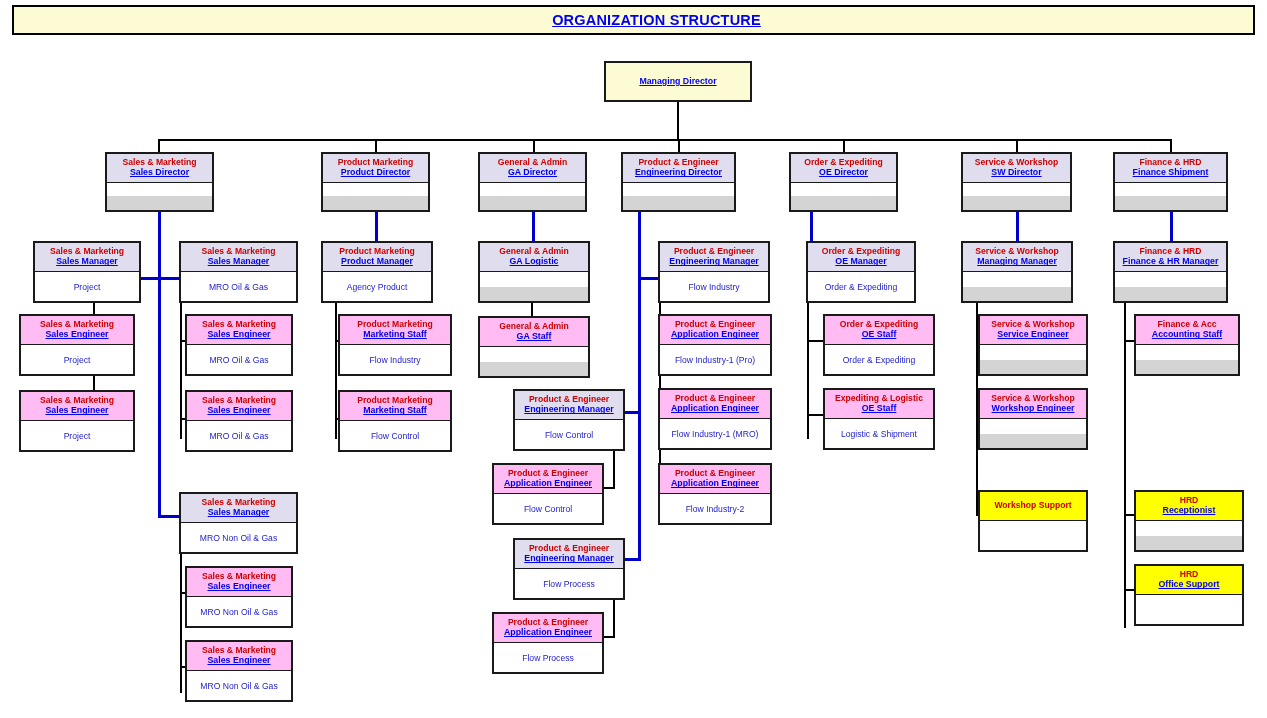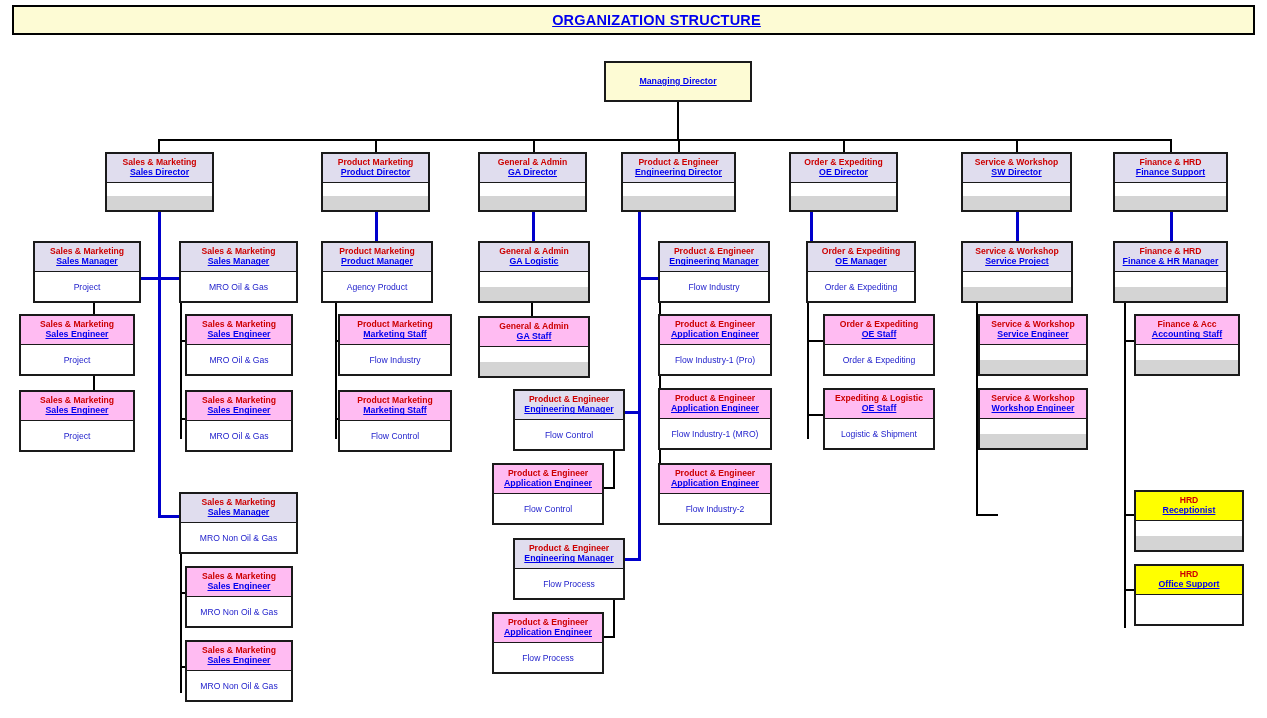--- a/index.html
+++ b/index.html
@@ -200,21 +200,21 @@
     </div>
     <div class="body">
       <div class="body-white"></div>
       <div class="body-gray" style="height:14px; flex:0 0 14px;"></div>
     </div>
   </div>
 
   <div class="node" style="left:1113px; top:152px; width:115px; height:60px;">
     <div class="hdr hdr-lav" style="height:28px;">
       <span class="dept">Finance &amp; HRD</span>
-      <span class="role">Finance Support</span>
+      <span class="role">Finance Shipment</span>
     </div>
     <div class="body">
       <div class="body-white"></div>
       <div class="body-gray" style="height:14px; flex:0 0 14px;"></div>
     </div>
   </div>
 
   <div class="ln ln-blue" style="left:158px; top:212px; width:3px; height:31px;"></div>
   <div class="ln ln-blue" style="left:375px; top:212px; width:3px; height:31px;"></div>
   <div class="ln ln-blue" style="left:532px; top:212px; width:3px; height:31px;"></div>
@@ -562,21 +562,21 @@
     <div class="body">
       <div class="body-white">
         <span class="detail">Logistic &amp; Shipment</span>
       </div>
     </div>
   </div>
 
   <div class="node" style="left:961px; top:241px; width:112px; height:62px;">
     <div class="hdr hdr-lav" style="height:28px;">
       <span class="dept">Service &amp; Workshop</span>
-      <span class="role">Service Project</span>
+      <span class="role">Managing Manager</span>
     </div>
     <div class="body">
       <div class="body-white"></div>
       <div class="body-gray" style="height:14px; flex:0 0 14px;"></div>
     </div>
   </div>
 
   <div class="ln" style="left:976px; top:303px; width:2px; height:213px;"></div>
   <div class="ln" style="left:976px; top:340px; width:22px; height:2px;"></div>
   <div class="ln" style="left:976px; top:414px; width:22px; height:2px;"></div>
@@ -597,20 +597,28 @@
     <div class="hdr hdr-pink" style="height:28px;">
       <span class="dept">Service &amp; Workshop</span>
       <span class="role">Workshop Engineer</span>
     </div>
     <div class="body">
       <div class="body-white"></div>
       <div class="body-gray" style="height:14px; flex:0 0 14px;"></div>
     </div>
   </div>
 
+  <div class="node" style="left:978px; top:490px; width:110px; height:62px;">
+    <div class="hdr hdr-yellow" style="height:28px;">
+      <span class="dept">Workshop Support</span>
+    </div>
+    <div class="body">
+      <div class="body-white"></div>
+    </div>
+  </div>
 
   <div class="node" style="left:1113px; top:241px; width:115px; height:62px;">
     <div class="hdr hdr-lav" style="height:28px;">
       <span class="dept">Finance &amp; HRD</span>
       <span class="role">Finance &amp; HR Manager</span>
     </div>
     <div class="body">
       <div class="body-white"></div>
       <div class="body-gray" style="height:14px; flex:0 0 14px;"></div>
     </div>

